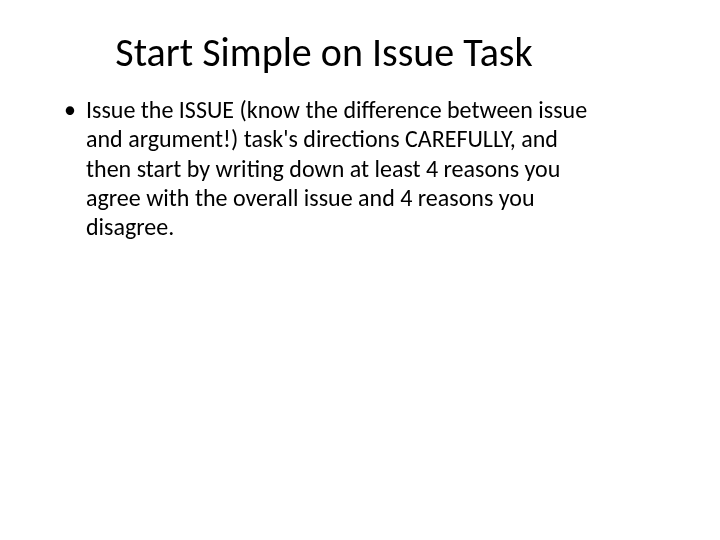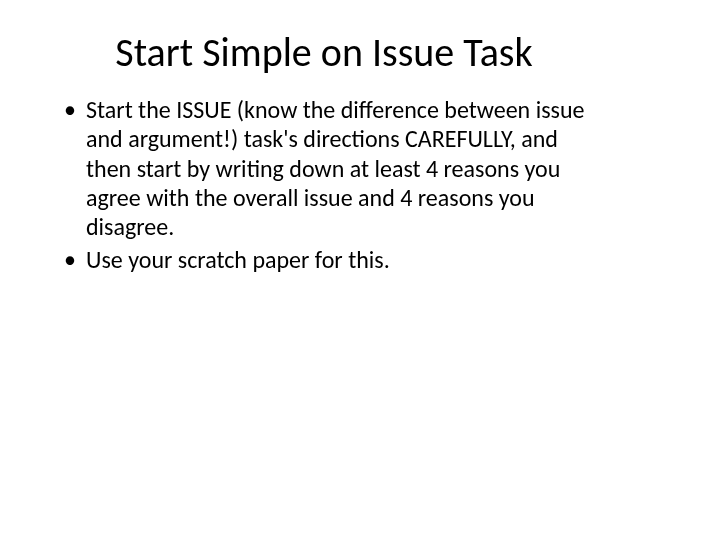--- a/index.html
+++ b/index.html
@@ -46,16 +46,15 @@
   .bold {
     font-weight: 400;
   }
 </style>
 </head>
 <body>
 
 <div class="slide">
   <h1 class="title">Start Simple on Issue Task</h1>
   <ul class="bullets">
-    <li><span>Start the </span><span class="bold">ISSUE</span><span> (know the difference between issue and argument!) task's directions CAREFULLY, and then start by writing down at least 4 reasons you agree with the overall issue and 4 reasons you disagree.</span></li>
-    <li><span>Use your scratch paper for this.</span><span class="bold"></span><span></span></li>
+    <li><span>Issue the </span><span class="bold">ISSUE</span><span> (know the difference between issue and argument!) task's directions CAREFULLY, and then start by writing down at least 4 reasons you agree with the overall issue and 4 reasons you disagree.</span></li>
   </ul>
 </div>
 
 </body></html>

